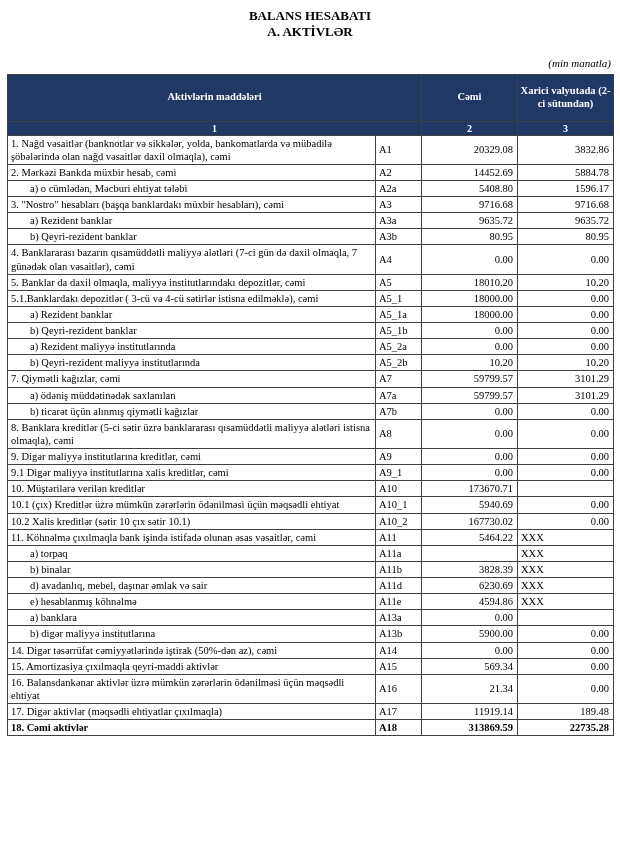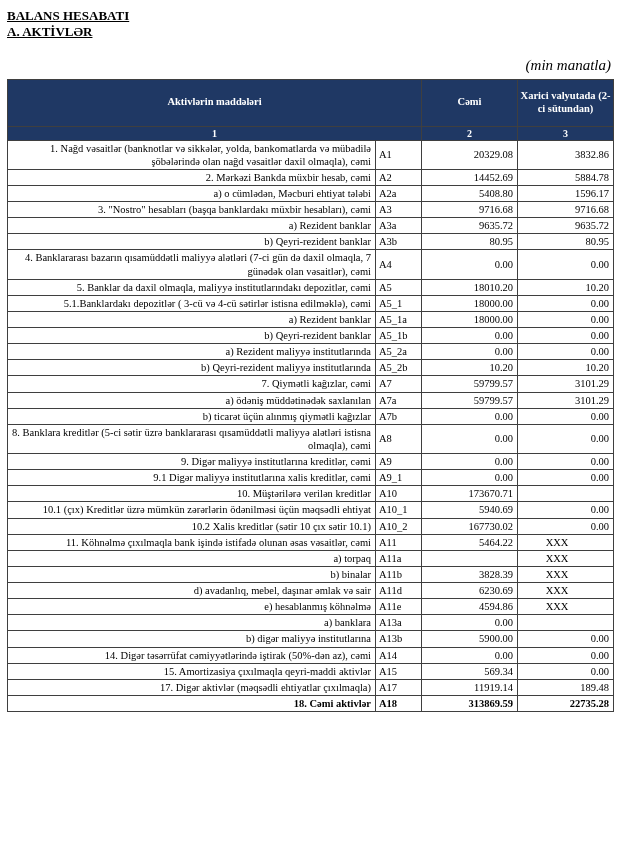--- a/index.html
+++ b/index.html
@@ -1,33 +1,33 @@
 <!DOCTYPE html>
 <html style="--hdr-bg: #1f3864; --hdr-fg: #ffffff;"><head>
 <meta charset="utf-8">
 <style>
   html,body { margin:0; padding:0; background:#ffffff; color:#000; }
   body { width:620px; font-family:"Liberation Serif", serif; }
   .page { padding:8px 7px 4px 7px; }
-  .doc-title { text-align:left; font-weight:bold; font-size:13px; line-height:1.25;text-decoration:underline; }
-  .unit-note { text-align:right; font-style:italic; font-size:15px; margin:16px 2px 5px 0; }
+  .doc-title { text-align:center; font-weight:bold; font-size:13px; line-height:1.25; }
+  .unit-note { text-align:right; font-style:italic; font-size:11px; margin:16px 2px 5px 0; }
   table { border-collapse:collapse; width:100%; table-layout:fixed; font-size:10.5px; }
   td, th { border:1px solid #3f3f3f; padding:1px 3px; vertical-align:middle; overflow:hidden; }
   thead th { background:var(--hdr-bg); color:var(--hdr-fg); font-weight:bold; text-align:center; }
   thead tr.h1 th { height:42px; font-size:10.5px; line-height:1.2; padding:2px; }
   thead tr.h2 th { height:13px; font-size:10px; padding:0 2px; }
   col.c-label { width:368px; }
   col.c-code  { width:46px; }
   col.c-total { width:96px; }
   col.c-foreign { width:96px; }
-  td.lab { text-align:right; line-height:1.25; padding:1px 4px 1px 3px; }
+  td.lab { text-align:left; line-height:1.25; padding:1px 4px 1px 3px; }
   td.lab.indent { padding-left:22px; }
   td.code { text-align:left; }
   td.num { text-align:right; padding-right:4px; }
-  td.num.xxx { text-align:center; padding-right:20px; }
+  td.num.xxx { text-align:left; padding-right:20px; }
   tr.bold td { font-weight:bold; }
   tr.italic td { }
 </style>
 </head>
 <body>
 
 <div class="page">
 
   <div class="doc-title">
     <div>BALANS HESABATI</div>
@@ -236,20 +236,26 @@
           <td class="num">0.00</td>
           <td class="num">0.00</td>
         </tr>
         <tr>
           <td class="lab">15. Amortizasiya çıxılmaqla qeyri-maddi aktivlər</td>
           <td class="code">A15</td>
           <td class="num">569.34</td>
           <td class="num">0.00</td>
         </tr>
         <tr>
+          <td class="lab">16. Balansdankənar aktivlər üzrə mümkün zərərlərin ödənilməsi üçün məqsədli ehtiyat</td>
+          <td class="code">A16</td>
+          <td class="num">21.34</td>
+          <td class="num">0.00</td>
+        </tr>
+        <tr>
           <td class="lab">17. Digər aktivlər (məqsədli ehtiyatlar çıxılmaqla)</td>
           <td class="code">A17</td>
           <td class="num">11919.14</td>
           <td class="num">189.48</td>
         </tr>
         <tr class="bold">
           <td class="lab">18. Cəmi aktivlər</td>
           <td class="code">A18</td>
           <td class="num">313869.59</td>
           <td class="num">22735.28</td>

